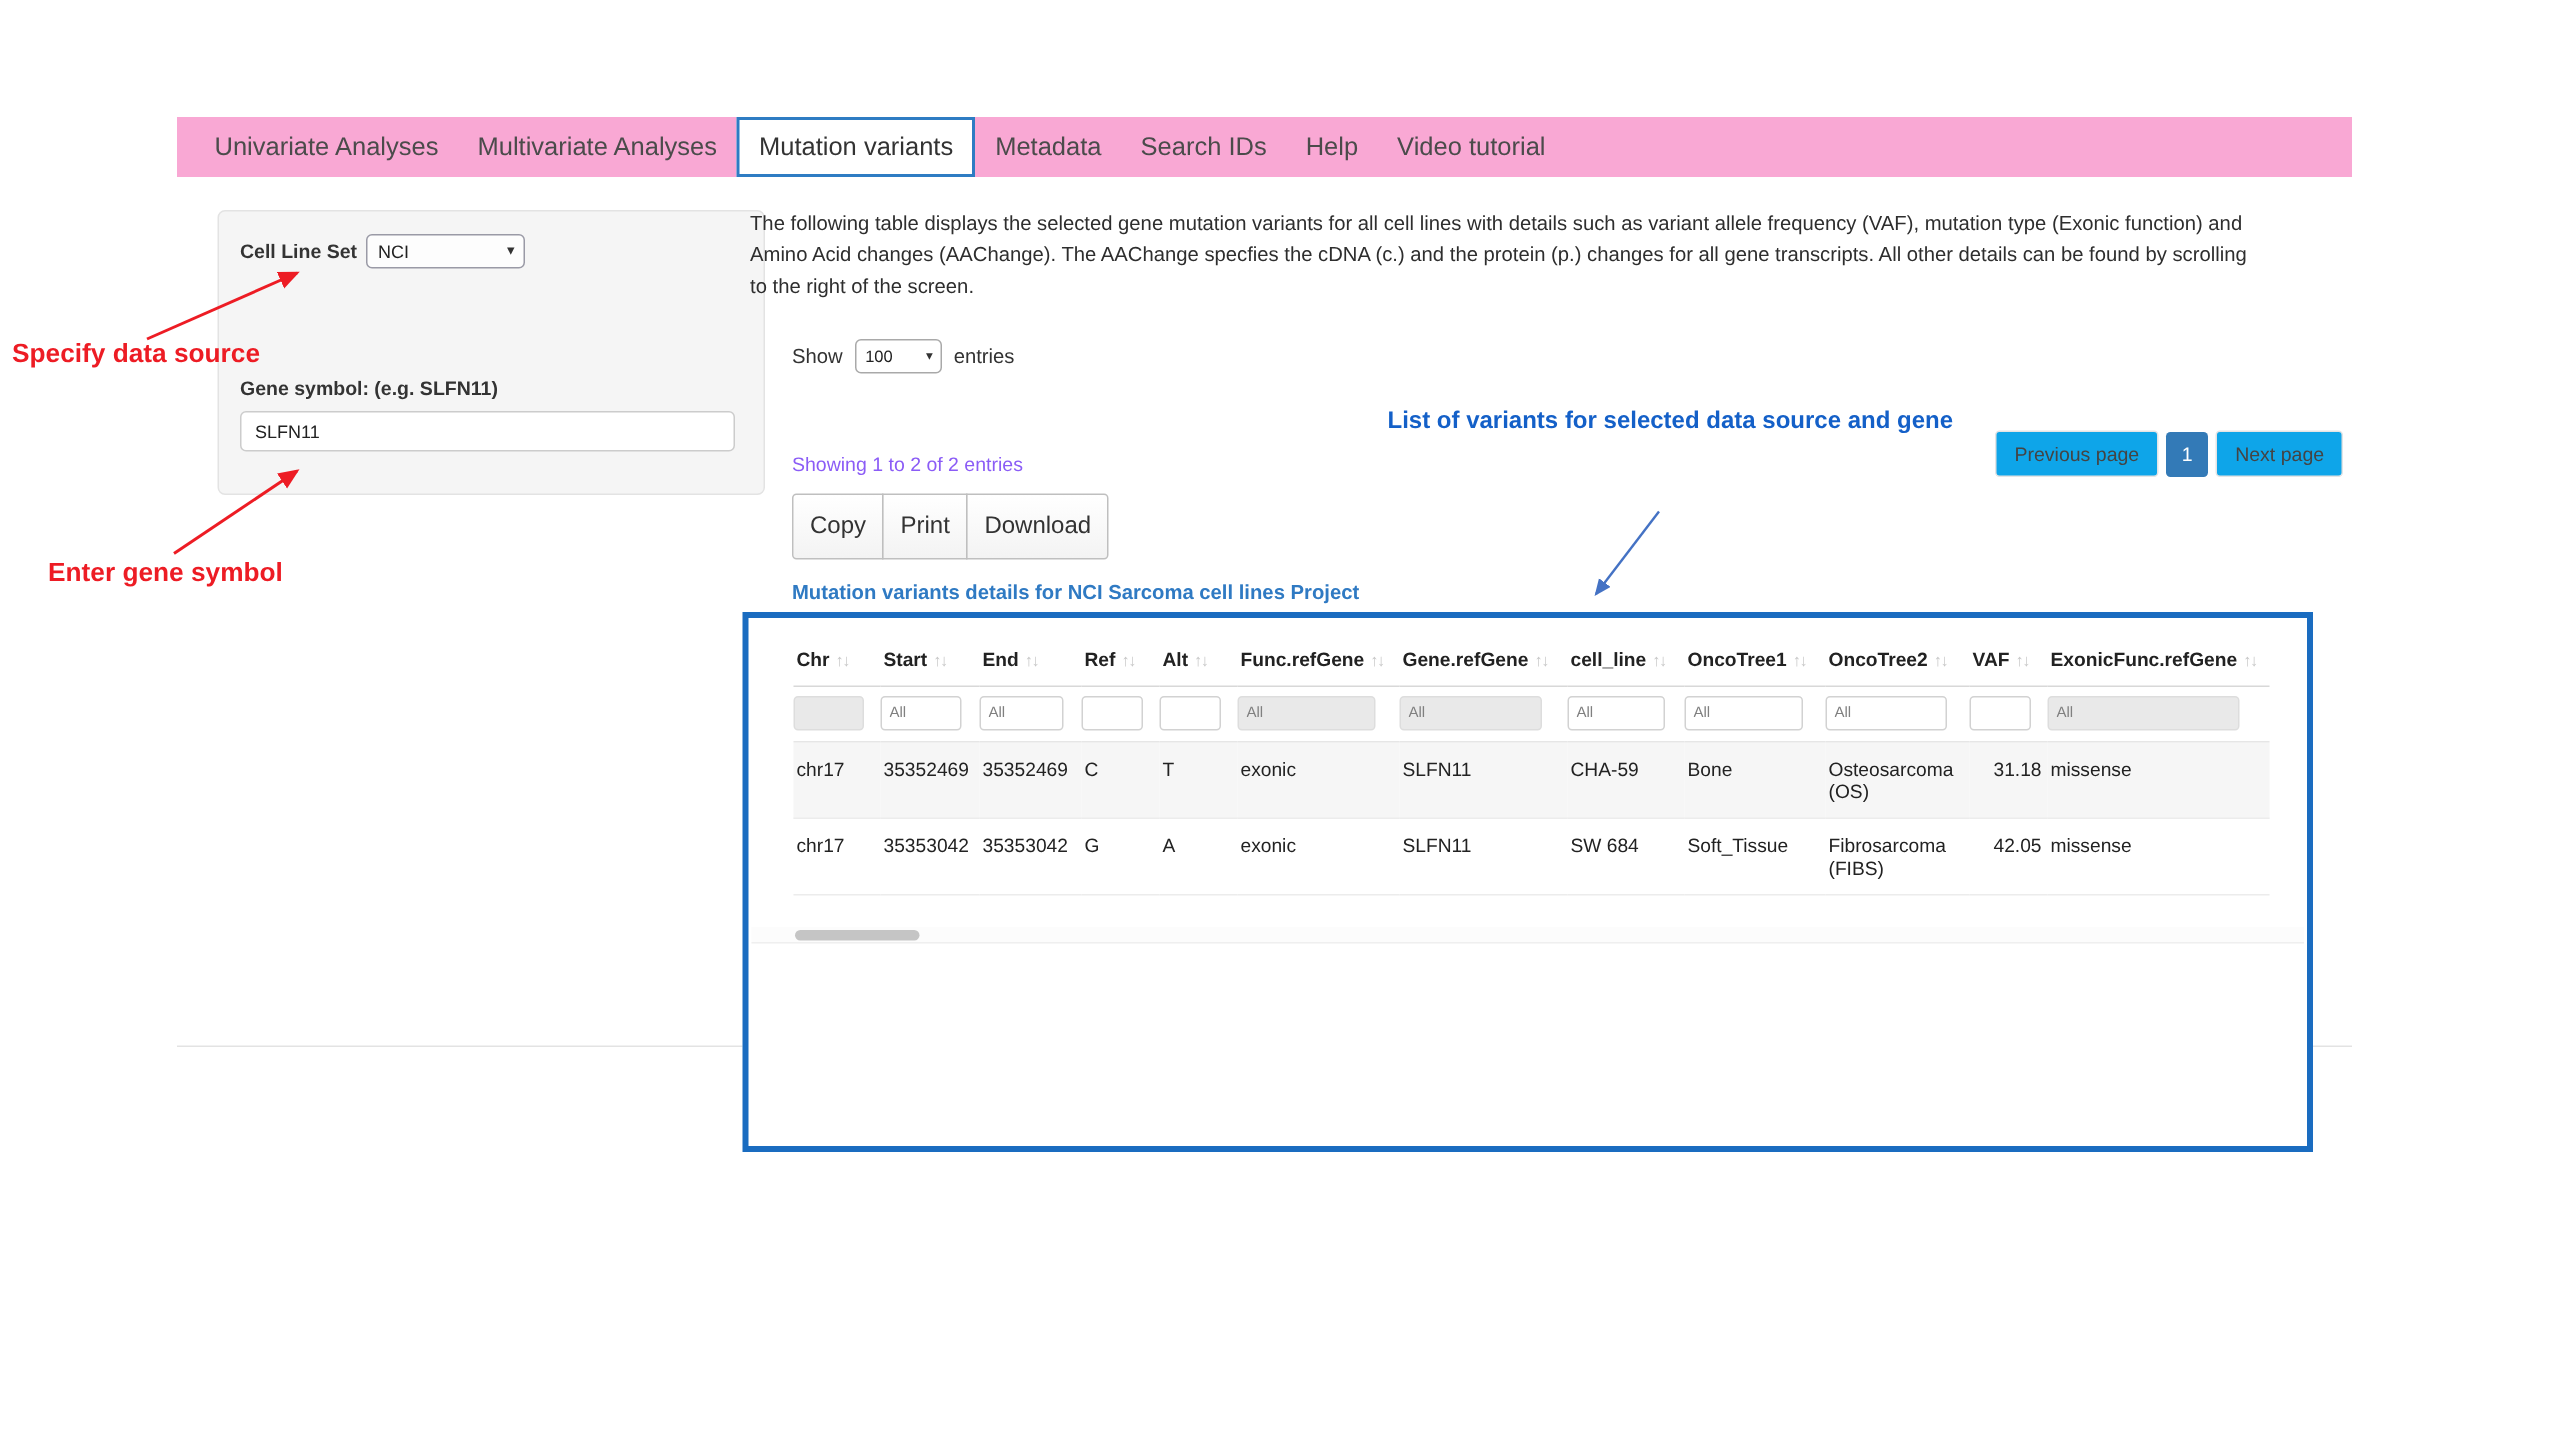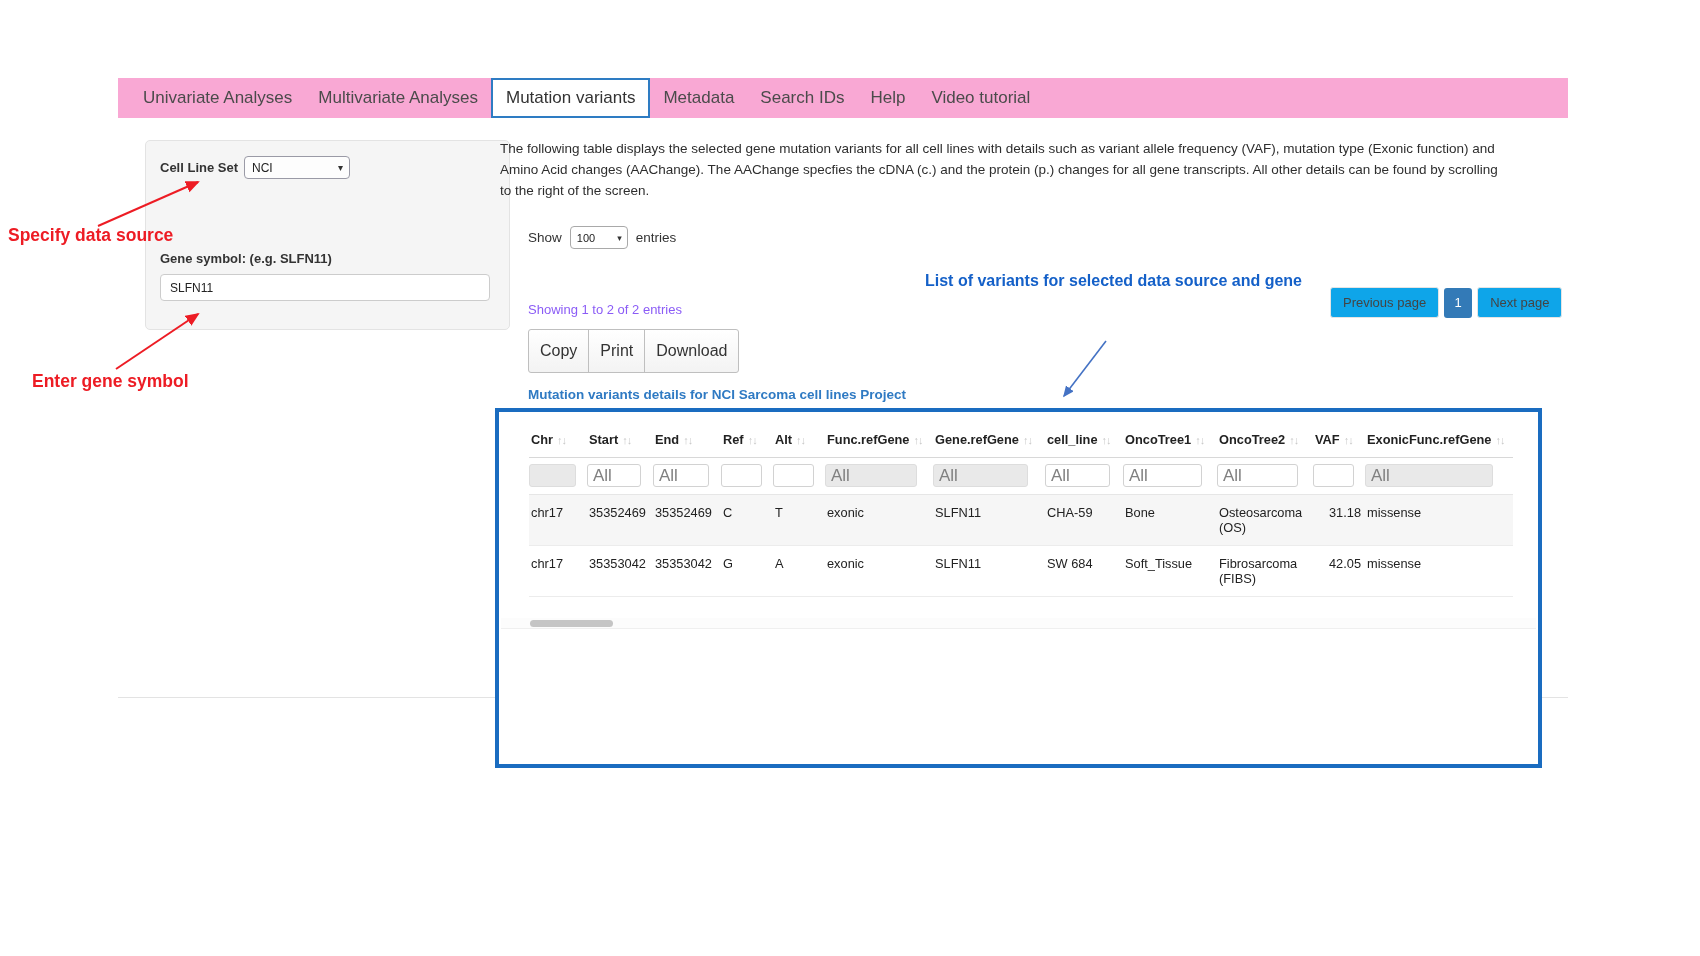--- a/index.html
+++ b/index.html
@@ -71,21 +71,21 @@
   .table-box { position:absolute; left:495px; top:408px; width:1047px; height:360px;
                border:4px solid #1a6cc0; background:#ffffff; z-index:2; }
   table.dt { margin:12px 0 0 30px; border-collapse:collapse; table-layout:fixed;
              font-size:12.8px; color:#222; }
   table.dt th { text-align:left; font-weight:bold; padding:8px 4px 10px 2px;
                 border-bottom:1px solid #d8d8d8; white-space:nowrap; cursor:pointer; }
   .sort-icon::after { content:"\2191\2193"; }
   .sort-icon { color:#c8c8c8; font-size:11px; letter-spacing:-1px; margin-left:4px; }
   td.filter-cell { padding:6px 6px 7px 0; border-bottom:1px solid #e6e6e6; }
   input.filter { width:90%; height:23px; border:1px solid #d2d2d2; border-radius:3px;
-                 padding:0 5px; font-size:17px; background:#fff; color:#333;
+                 padding:0 5px; font-size:10px; background:#fff; color:#333;
                  font-family:"Liberation Sans",sans-serif; }
   input.filter.gray { background:#e9e9e9; border-color:#dddddd; }
   input::placeholder { color:#808080; opacity:1; }
   table.dt tbody td { padding:10px 4px 10px 2px; vertical-align:top;
                       border-bottom:1px solid #ececec; word-wrap:break-word; }
   tr.odd td { background:#f6f6f6; }
   td.num { text-align:right; padding-right:10px; }
 
   .scroll-track { position:absolute; left:2px; top:206px; width:1035px; height:11px;
                   background:#fcfcfc; border-bottom:1px solid #efefef; }

